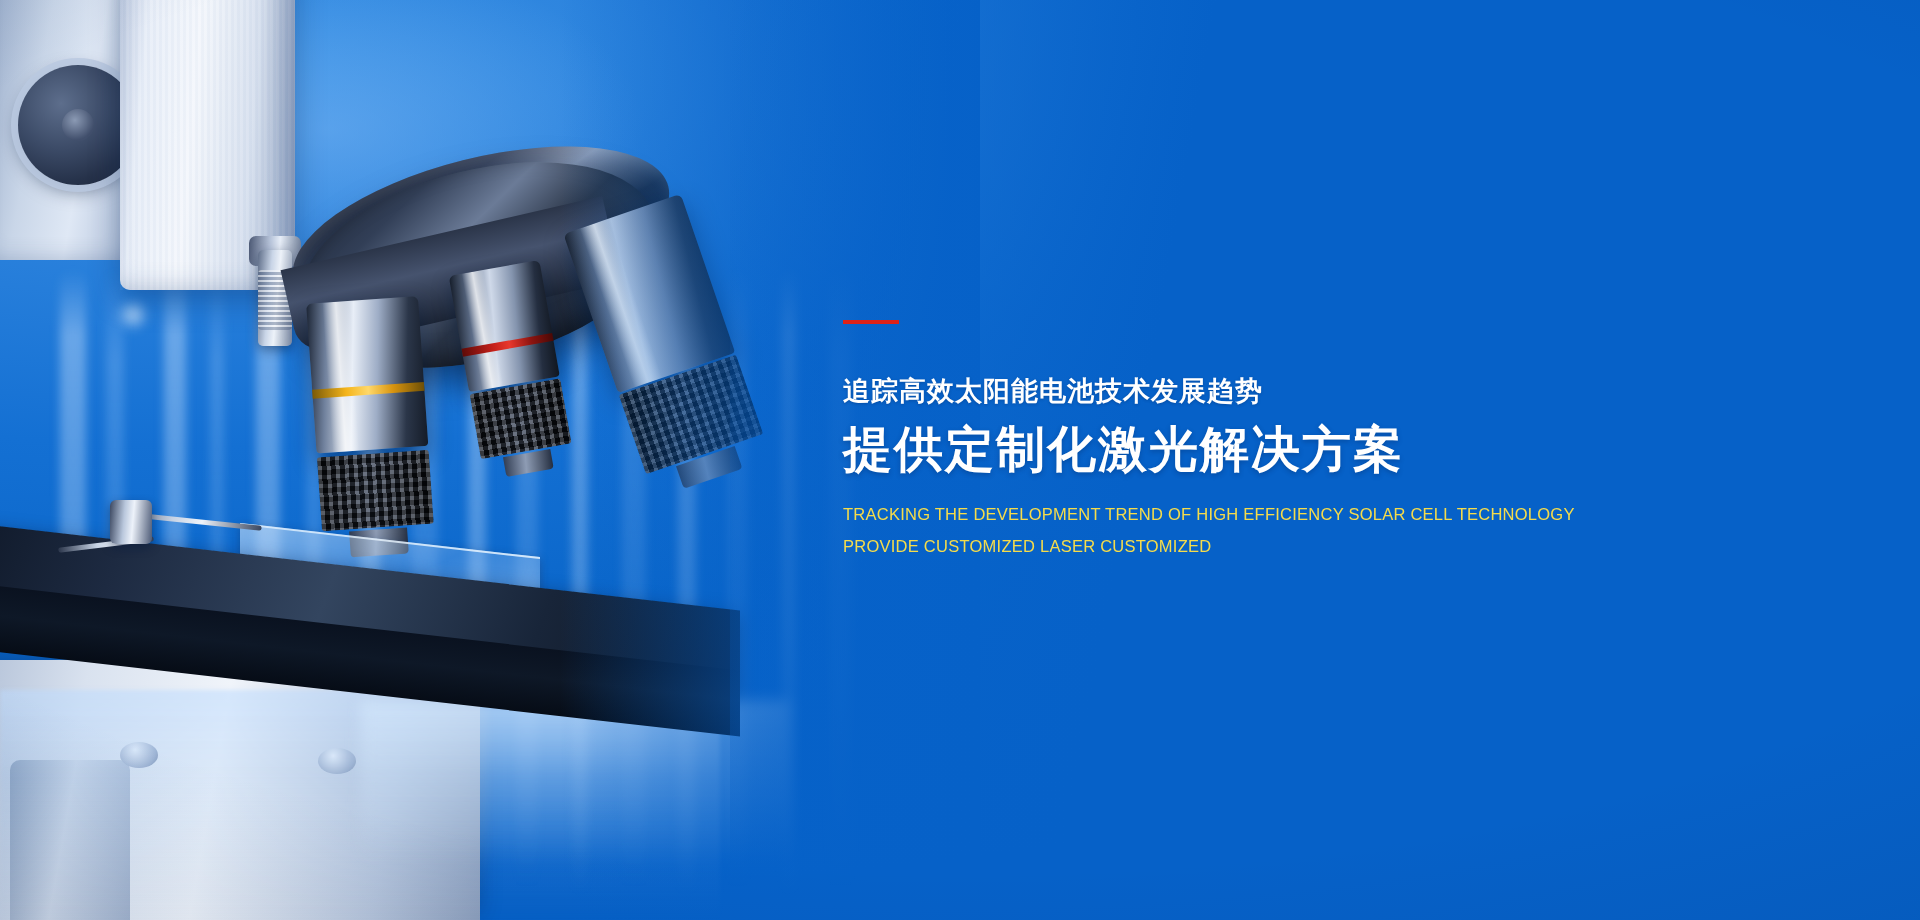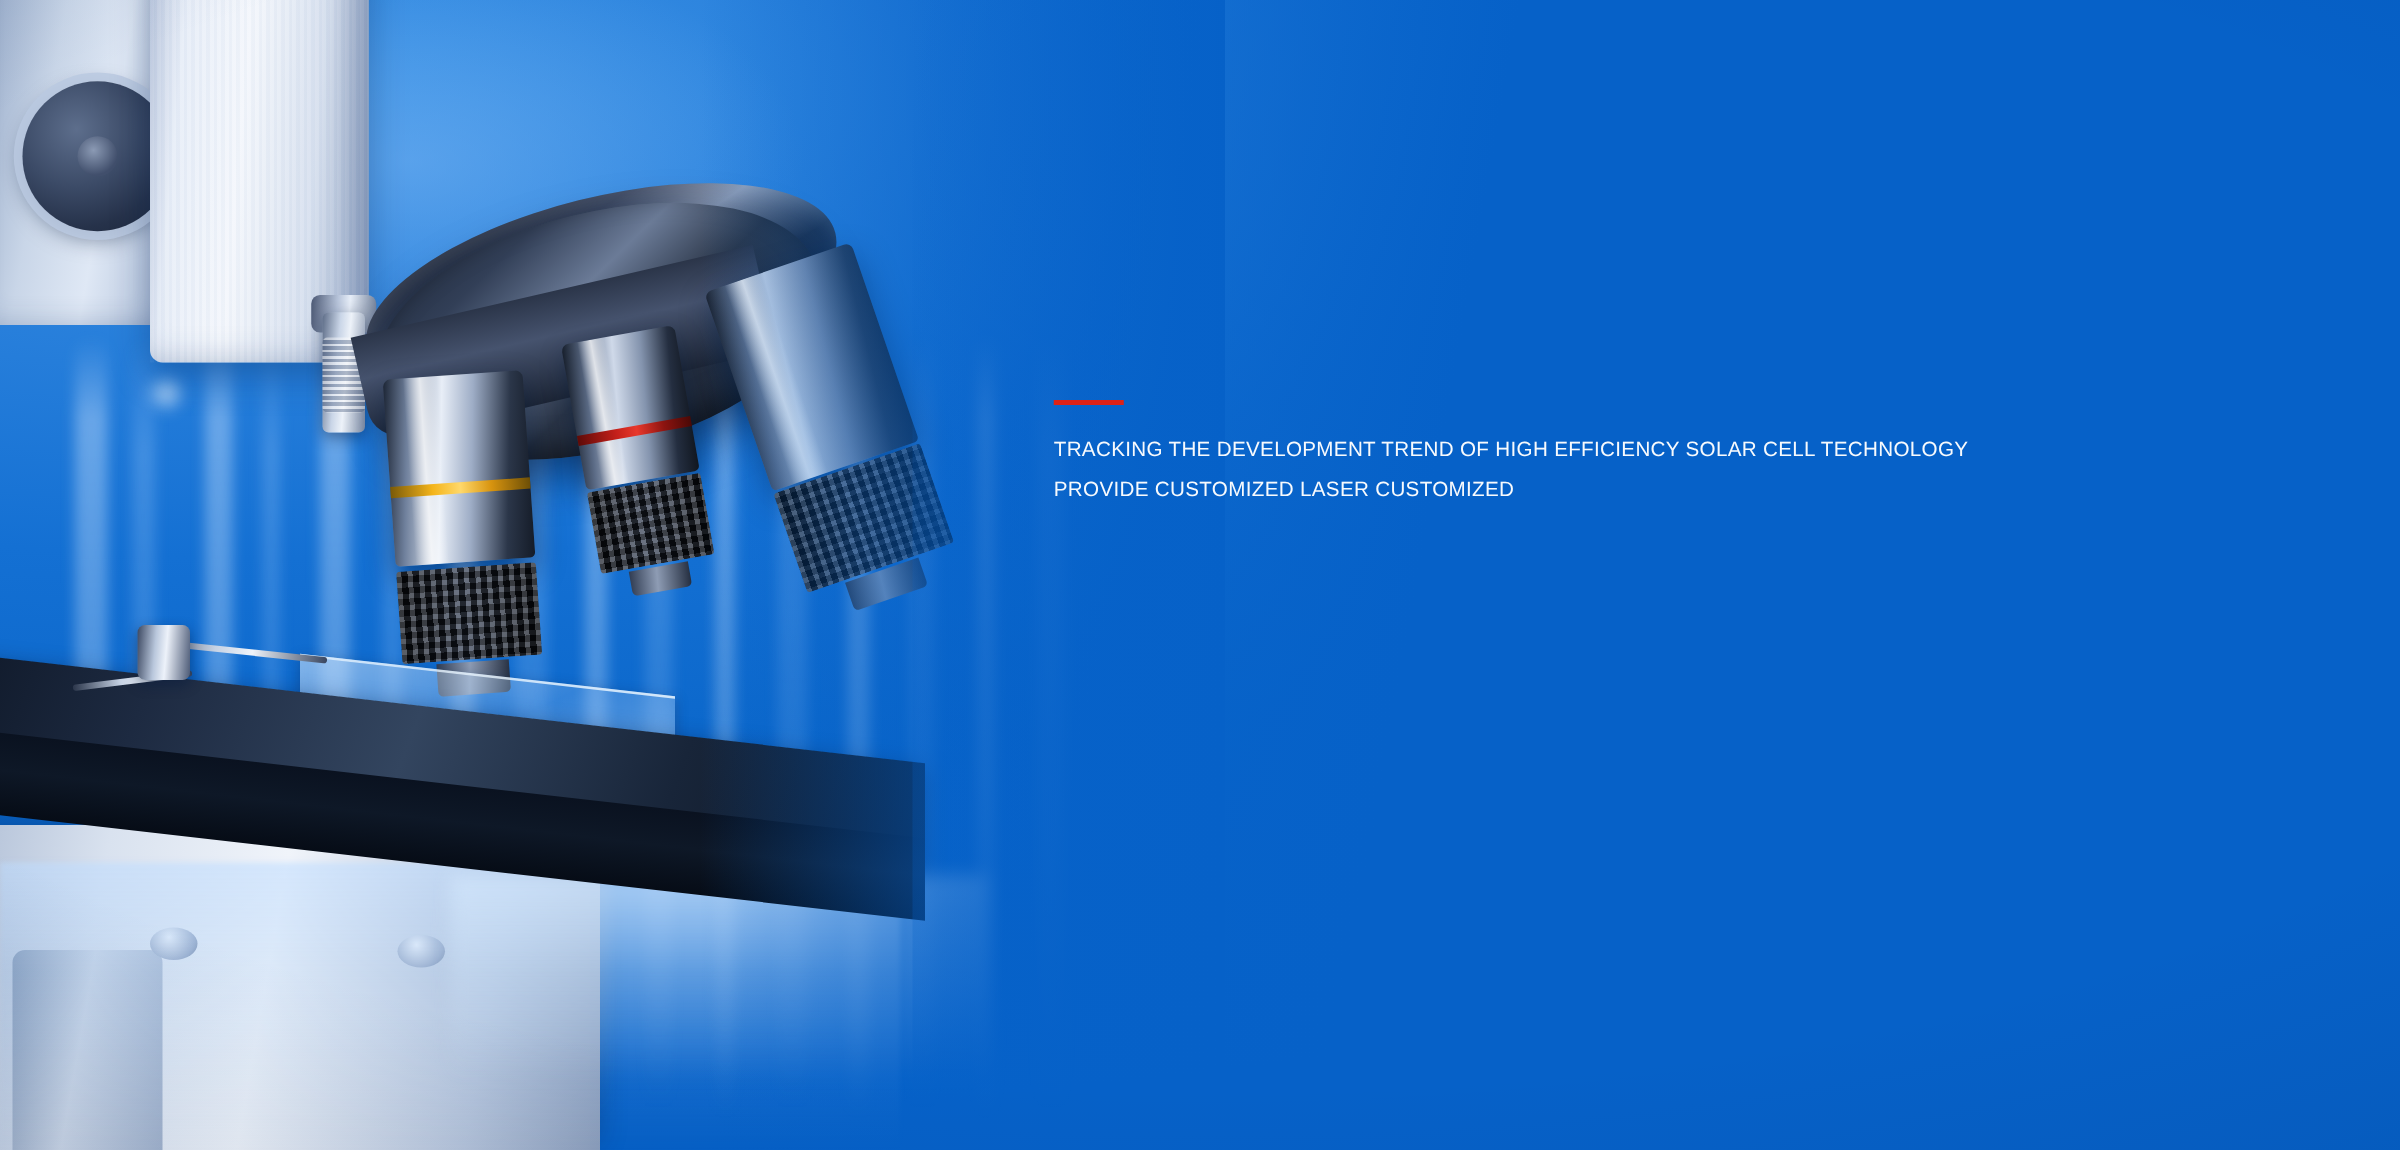--- a/index.html
+++ b/index.html
@@ -161,21 +161,21 @@
   .photo-fade{position:absolute;left:560px;top:0;width:420px;height:920px;
     background:linear-gradient(90deg, rgba(6,97,200,0) 0%, rgba(6,97,200,.55) 45%, #0661c8 100%);}
 
   
   .copy{position:absolute;left:843px;top:300px;width:860px;}
   .rule{width:56px;height:4px;background:#dd2217;margin:20px 0 0 0;}
   .cn-sub{color:#ffffff;font-size:27px;font-weight:700;letter-spacing:1px;
     margin-top:53px;line-height:1.1;text-shadow:0 1px 3px rgba(0,30,80,.3);}
   .cn-main{color:#ffffff;font-size:49px;font-weight:700;letter-spacing:2px;
     margin-top:14px;line-height:1.16;text-shadow:0 2px 5px rgba(0,30,80,.3);}
-  .en{color:#ffffff;font-size:16.5px;font-weight:400;letter-spacing:.25px;line-height:1.95;
+  .en{color:#fde047;font-size:16.5px;font-weight:400;letter-spacing:.25px;line-height:1.95;
     margin-top:20px;opacity:.97;}
   .en .en-line{display:block;}
 </style>
 </head>
 <body>
 
 <div id="stage">
 
   <div class="bg-base"></div>
   <div class="bg-topglow"></div>
@@ -261,19 +261,21 @@
     </div>
 
     <div class="photo-fade"></div>
   </div>
 
   <div class="bg-right"></div>
   <div class="bg-vignette"></div>
 
   <div class="copy">
     <div class="rule"></div>
+    <div class="cn-sub">追踪高效太阳能电池技术发展趋势</div>
+    <div class="cn-main">提供定制化激光解决方案</div>
     <div class="en">
       <span class="en-line">TRACKING THE DEVELOPMENT TREND OF HIGH EFFICIENCY SOLAR CELL TECHNOLOGY</span>
       <span class="en-line">PROVIDE CUSTOMIZED LASER CUSTOMIZED</span>
     </div>
   </div>
 
 </div>
 
 </body></html>

